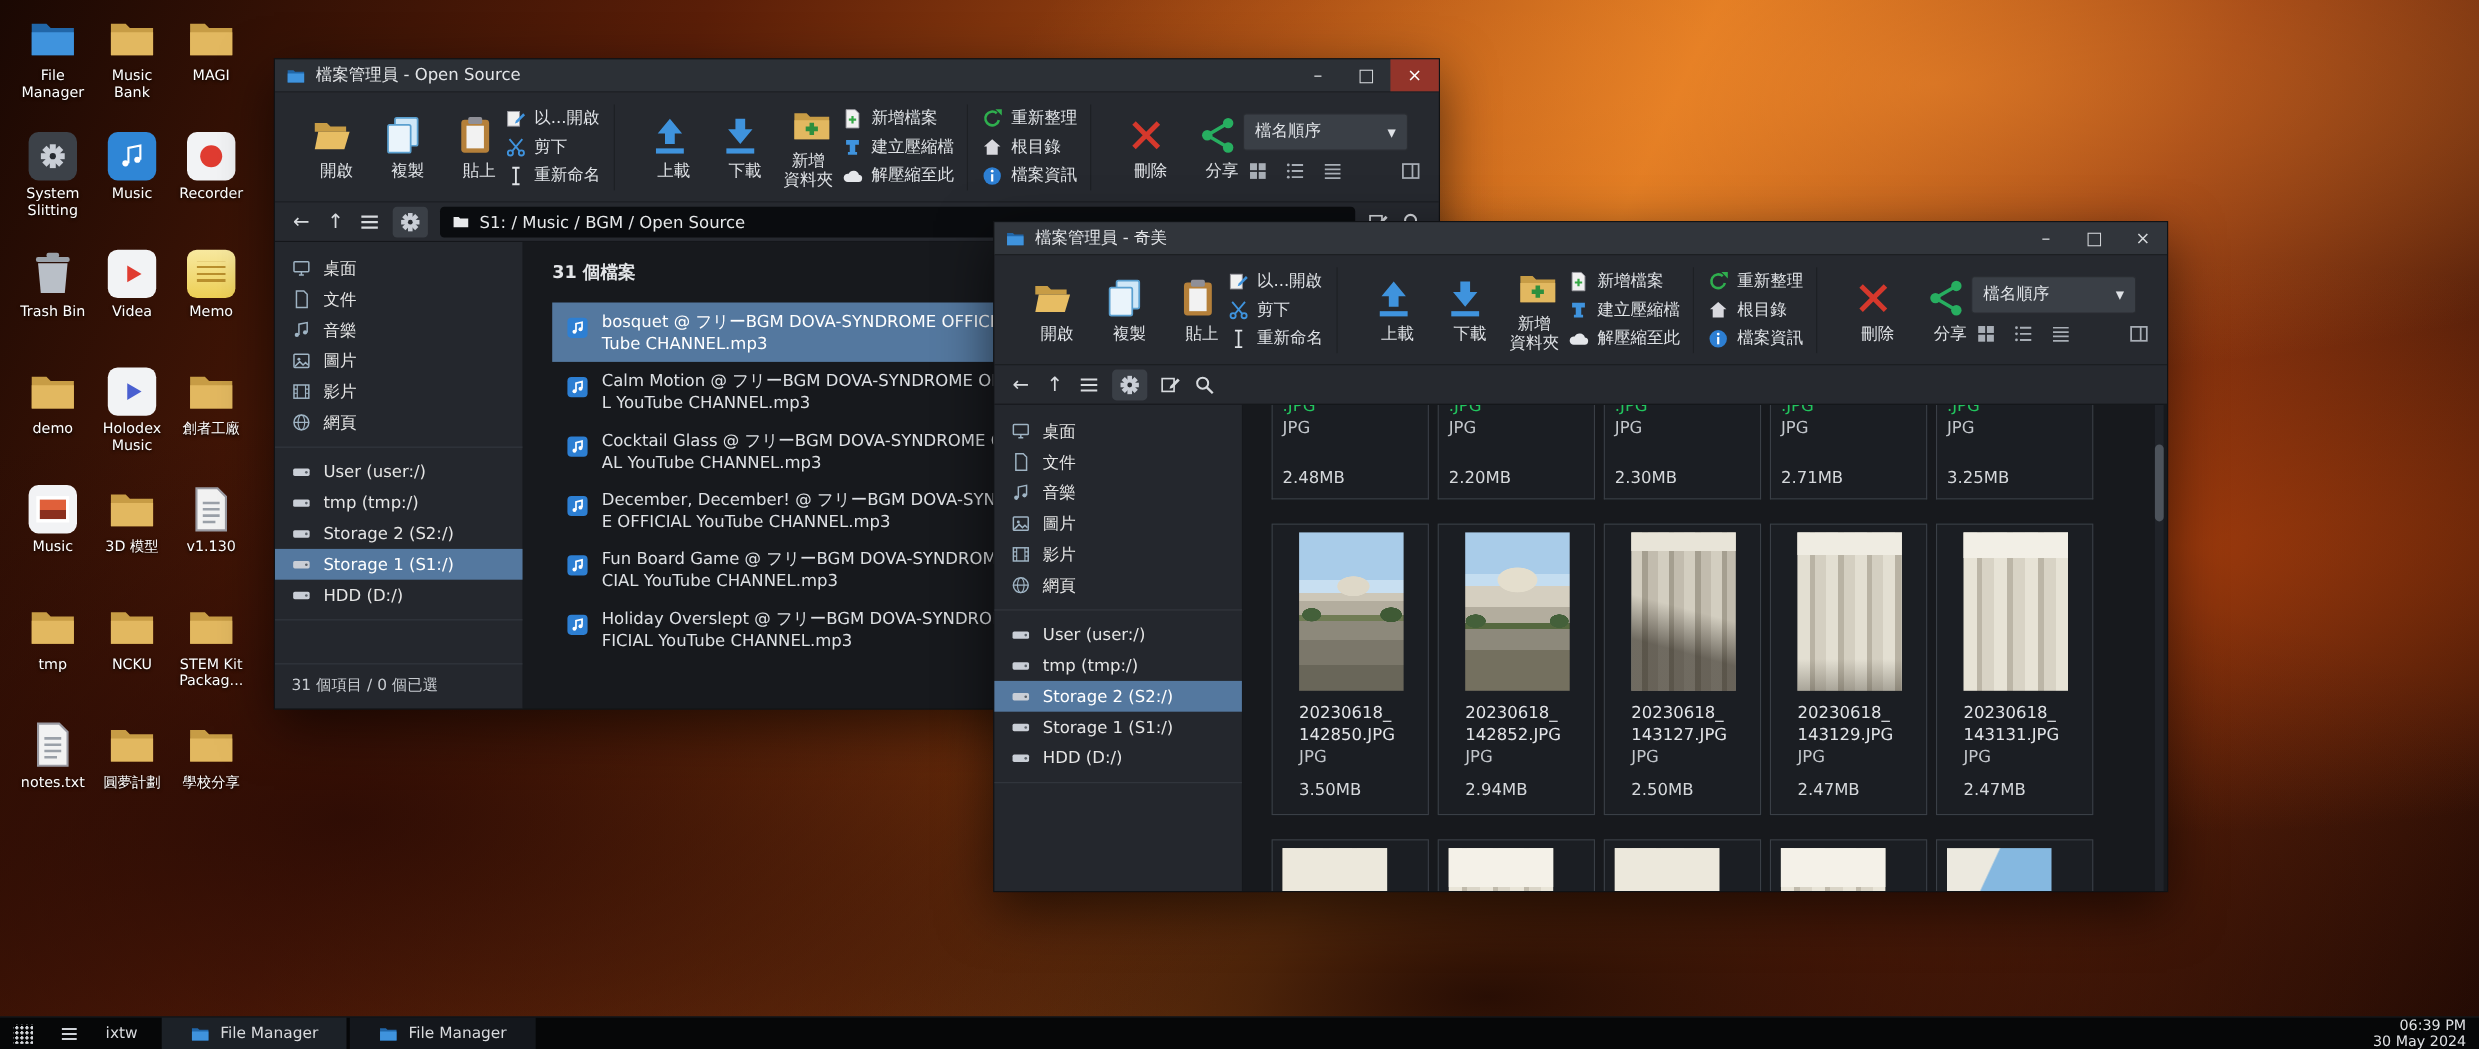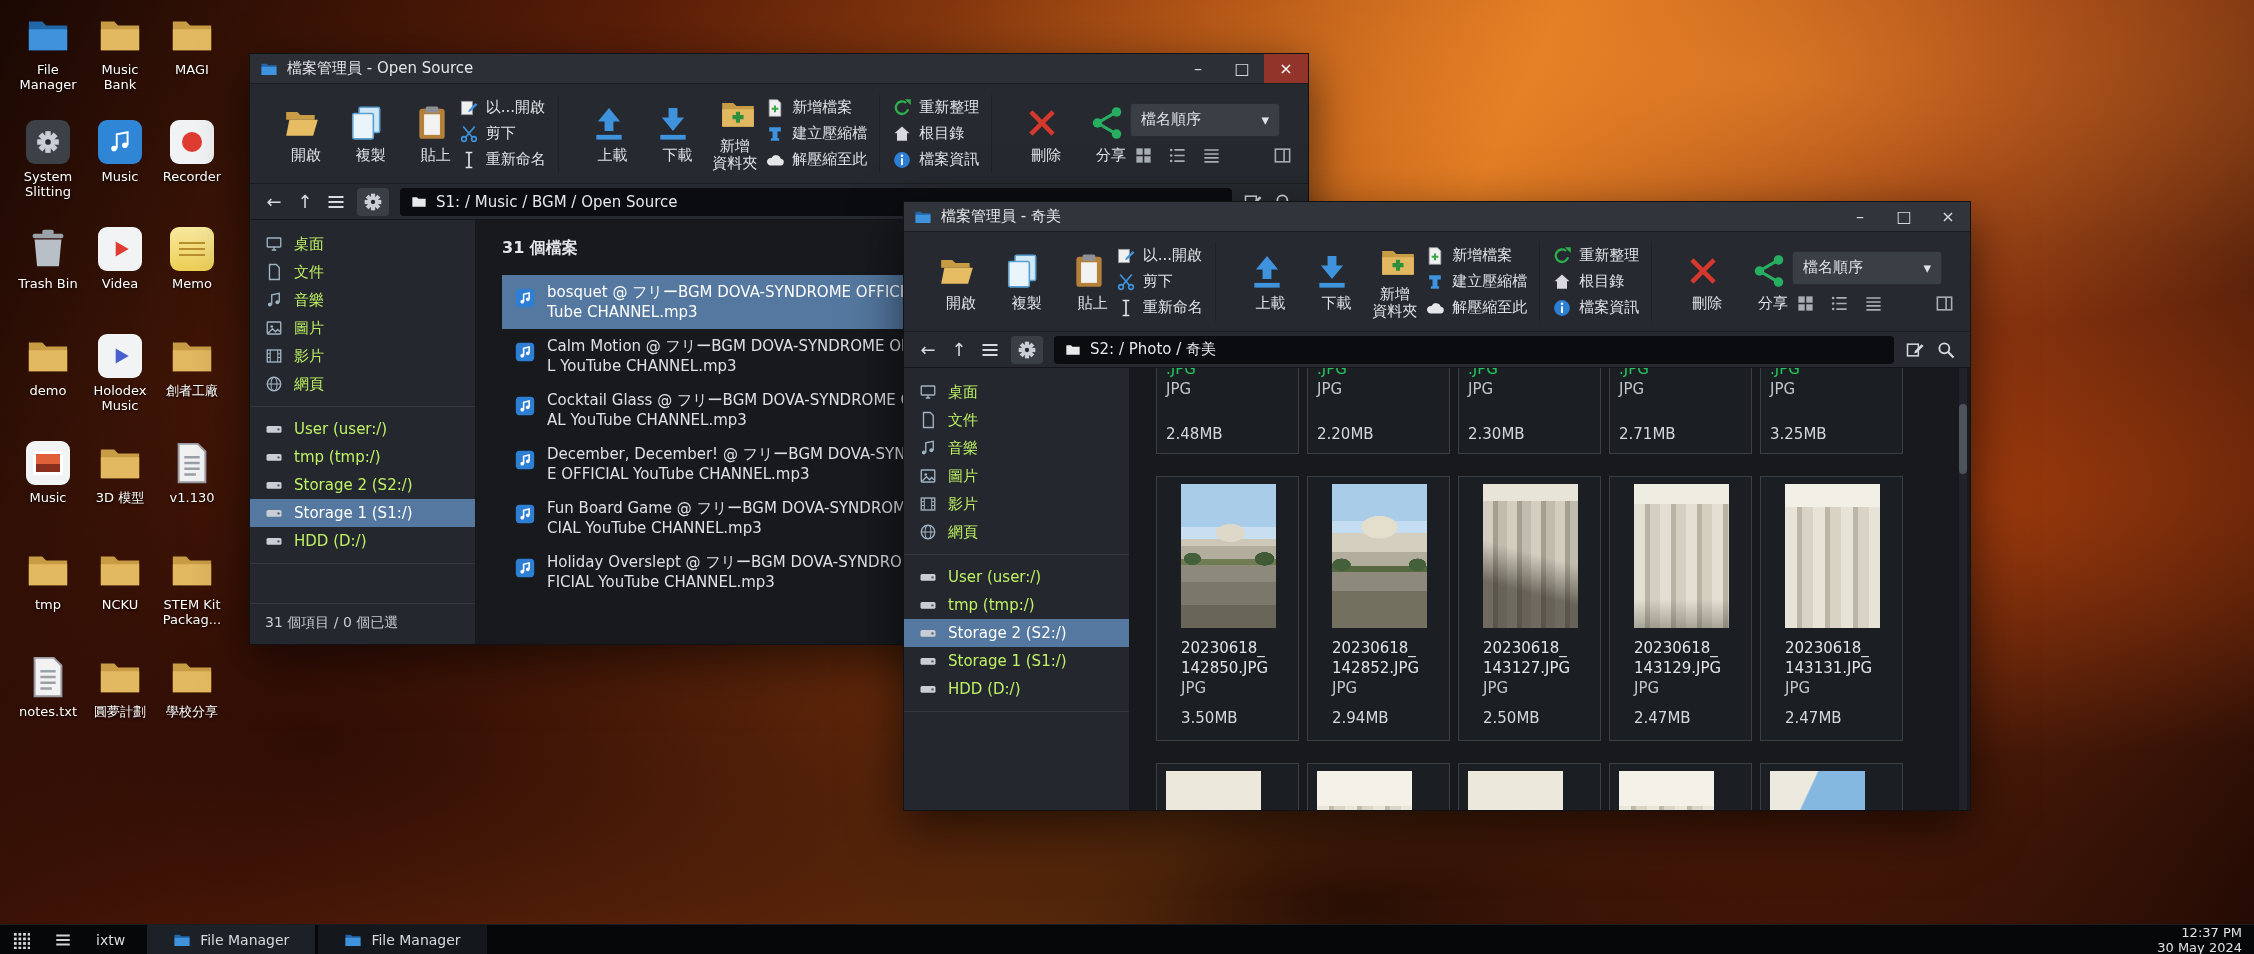--- a/index.html
+++ b/index.html
@@ -53,21 +53,21 @@
   .view-btns{display:flex;align-items:center;gap:15px;padding-left:4px;color:#a8aeb6}
   .vgap{width:22px}
 
   .navbar{height:36px;background:#26292f;display:flex;align-items:center;gap:11px;padding:0 14px;border-bottom:1px solid #14161a;flex:0 0 auto}
   .nav-btn{color:#d7dade;font-size:18px;display:flex;align-items:center;justify-content:center;min-width:20px}
   .nav-gear{width:32px;height:28px;background:#3a3f46;border-radius:4px;display:flex;align-items:center;justify-content:center}
   .breadcrumb{flex:1;height:28px;background:#0a0c0f;border-radius:4px;display:flex;align-items:center;gap:9px;padding:0 11px;color:#e6e8ea;font-size:15px;white-space:nowrap;overflow:hidden}
 
   .wbody{flex:1;display:flex;min-height:0}
   .sidebar{width:226px;background:#24272d;border-right:1px solid #15171b;display:flex;flex-direction:column;padding-top:10px;flex:0 0 auto}
-  .side-item{display:flex;align-items:center;gap:11px;height:28px;padding:0 15px;color:#bef264;font-size:15px;white-space:nowrap}
+  .side-item{display:flex;align-items:center;gap:11px;height:28px;padding:0 15px;color:#e5e5e5;font-size:15px;white-space:nowrap}
   .side-item svg{color:#9fb4c4;flex:0 0 auto}
   .side-item.selected{background:#54789f;color:#fff}
   .side-sep{height:1px;background:#34383f;margin:8px 0}
   .side-spacer{flex:1}
   .side-status{border-top:1px solid #34383f;padding:10px 15px 12px;color:#c7cbd0;font-size:14px}
 
   .main-files{flex:1;background:#17191d;padding:18px 0 0 26px;overflow:hidden}
   .files-header{font-size:16px;font-weight:bold;color:#e3e5e8;margin-bottom:16px}
   .file-row{display:flex;align-items:flex-start;gap:11px;padding:7px 10px 7px 12px;margin-right:14px}
   .file-row.selected{background:#54789f}
@@ -953,26 +953,20 @@
       <button class="nav-btn">
           <svg class="ic20">
             <use href="#i-menu"></use>
           </svg>
         </button>
       <button class="nav-gear">
           <svg class="ic20">
             <use href="#i-gear"></use>
           </svg>
         </button>
-      <div class="breadcrumb">
-        <svg class="ic16">
-            <use href="#i-folder-w"></use>
-          </svg>
-        <span class="crumb-text">S2: / Photo / 奇美</span>
-      </div>
       <button class="nav-btn">
           <svg class="ic20">
             <use href="#i-edit"></use>
           </svg>
         </button>
       <button class="nav-btn">
           <svg class="ic20">
             <use href="#i-search"></use>
           </svg>
         </button>
@@ -1154,18 +1148,18 @@
         </svg>
       <span>File Manager</span>
     </button>
     <button class="task-app">
       <svg class="ic18">
           <use href="#i-folder-blue"></use>
         </svg>
       <span>File Manager</span>
     </button>
     <div class="tk-clock">
-      <div>12:37 PM</div>
+      <div>06:39 PM</div>
       <div>30 May 2024</div>
     </div>
   </footer>
 
 </div>
 
 </body></html>

